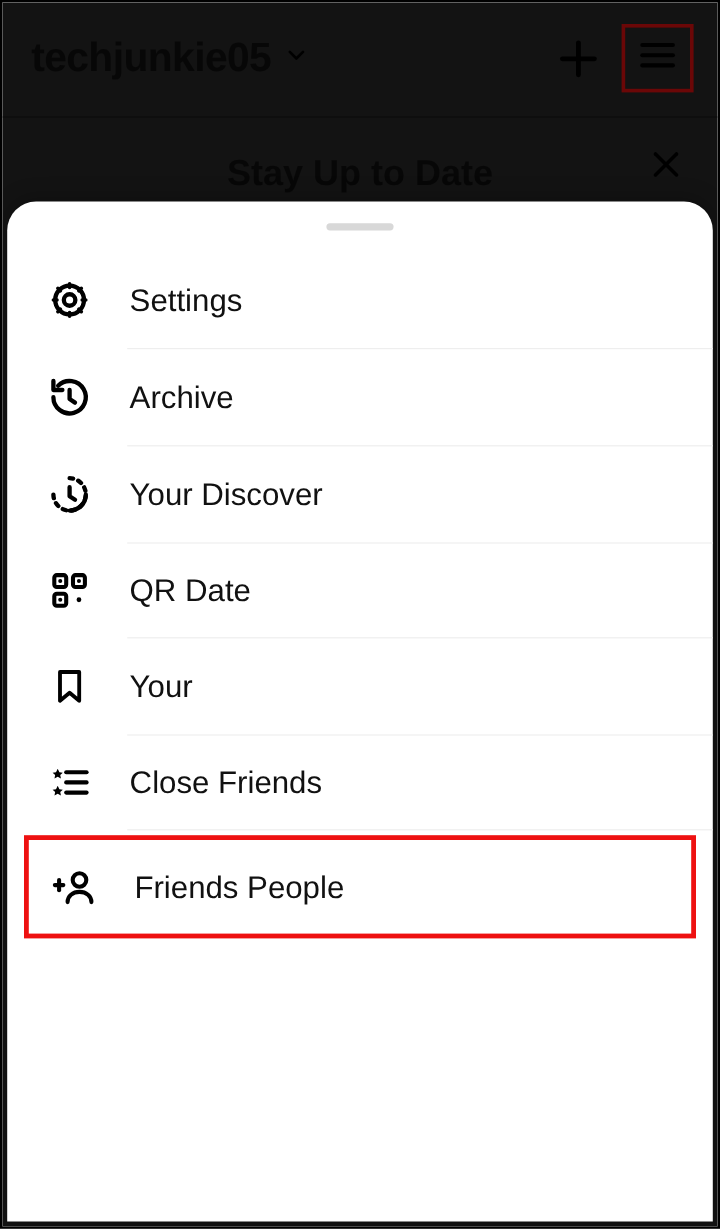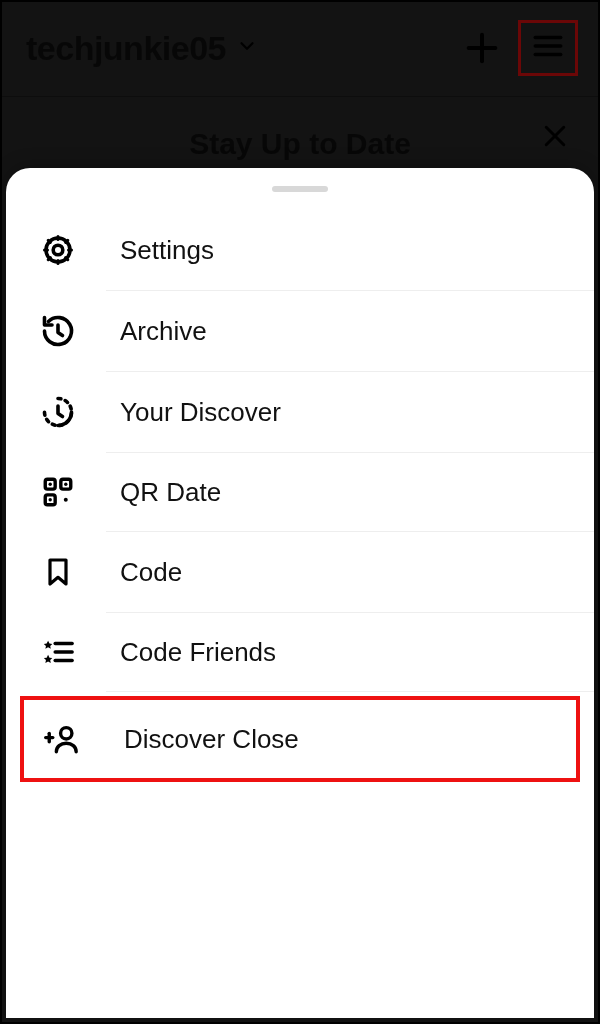--- a/index.html
+++ b/index.html
@@ -41,21 +41,21 @@
     padding-top: 18px;
   }
   .grabber {
     width: 56px; height: 6px; border-radius: 4px;
     background: #d8d8d8; margin: 0 auto 18px;
   }
   .menu { padding: 0 0 0 0; }
   .menu-item {
     display:flex; align-items:center;
     padding: 22px 22px 22px 30px;
-    gap: 40px;
+    gap: 28px;
   }
   .menu-item .icon { width: 44px; display:flex; align-items:center; justify-content:center; }
   .menu-item .label { font-size: 26px; color:#111; font-weight:500; }
   .sep { height:1px; background:#eee; margin-left: 100px; }
 
   .highlight-box {
     border: 4px solid #e11;
     margin: 4px 14px 0 14px;
   }
 
@@ -158,46 +158,46 @@
       <span class="label">QR Date</span>
     </div>
     <div class="sep"></div>
 
     <div class="menu-item">
       <span class="icon">
         <svg width="32" height="36" viewBox="0 0 24 24" stroke-width="2.6">
             <path d="M6 3h12v18l-6-5-6 5z"></path>
           </svg>
       </span>
-      <span class="label">Code</span>
+      <span class="label">Your</span>
     </div>
     <div class="sep"></div>
 
     <div class="menu-item">
       <span class="icon">
         <svg width="36" height="34" viewBox="0 0 24 24" stroke-width="2.6">
             <path d="M5 4l1 2 2 .3-1.5 1.4.4 2L5 8.7 3.1 9.7l.4-2L2 6.3 4 6z" fill="#000" stroke="none"></path>
             <path d="M5 14l1 2 2 .3-1.5 1.4.4 2L5 18.7l-1.9 1 .4-2L2 16.3l2-.3z" fill="#000" stroke="none"></path>
             <line x1="10" y1="6" x2="22" y2="6"></line>
             <line x1="10" y1="12" x2="22" y2="12"></line>
             <line x1="10" y1="18" x2="22" y2="18"></line>
           </svg>
       </span>
-      <span class="label">Code Friends</span>
+      <span class="label">Close Friends</span>
     </div>
     <div class="sep"></div>
 
     <div class="highlight-box">
       <div class="menu-item" style="padding-left:16px">
         <span class="icon">
           <svg width="38" height="34" viewBox="0 0 24 24" stroke-width="2.6">
               <circle cx="15" cy="8" r="4"></circle>
               <path d="M8 21c0-3.5 3-6 7-6s7 2.5 7 6"></path>
               <line x1="3" y1="8" x2="3" y2="14"></line>
               <line x1="0.5" y1="11" x2="5.5" y2="11"></line>
             </svg>
         </span>
-        <span class="label">Discover Close</span>
+        <span class="label">Friends People</span>
       </div>
     </div>
 
   </div>
 </div>
 
 </body></html>

